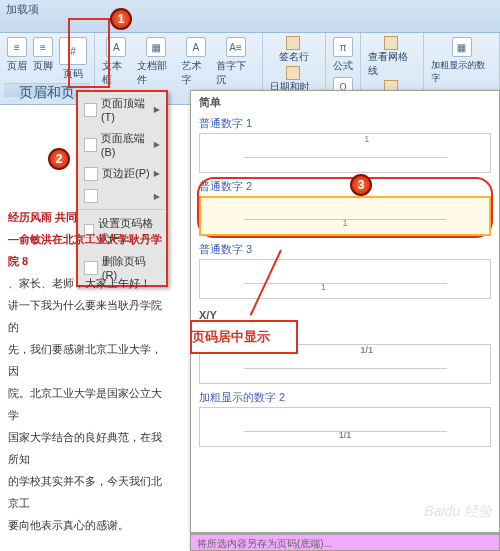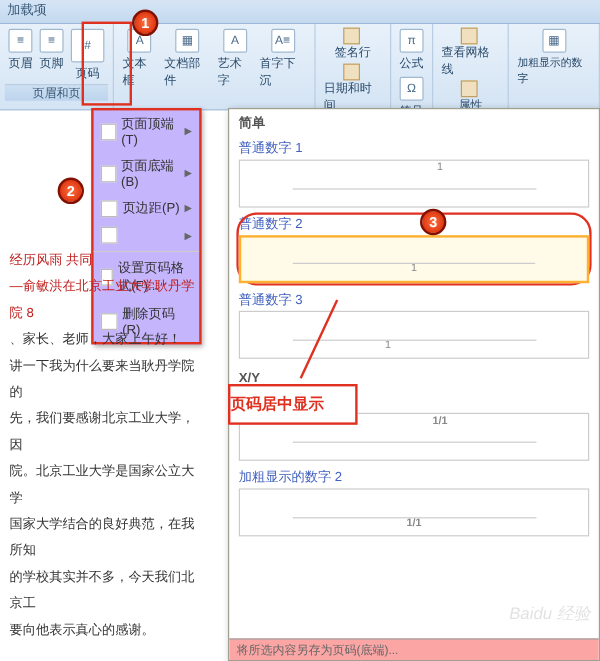--- a/index.html
+++ b/index.html
@@ -1,55 +1,55 @@
 <!DOCTYPE html>
 <html><head>
 <meta charset="utf-8">
 <style>
 * { margin:0; padding:0; box-sizing:border-box; font-family:"Microsoft YaHei",SimSun,sans-serif; }
 body { background:#fff; width:500px; height:551px; overflow:hidden; position:relative; font-size:11px; }
 
-.topbar { height:20px; background:linear-gradient(#d6e5f5,#c3d9ef); border-bottom:1px solid #9db9d9; padding:0 6px; color:#3a5a7a; line-height:18px; }
+.topbar { height:33px; background:linear-gradient(#d6e5f5,#c3d9ef); border-bottom:1px solid #9db9d9; padding:0 6px; color:#3a5a7a; line-height:18px; }
 .ribbon { height:72px; background:linear-gradient(#e8f1fa,#d4e4f4); border-bottom:1px solid #9db9d9; display:flex; position:relative; }
 .rgroup { border-right:1px solid #b8cde3; padding:2px 4px; display:flex; flex-direction:column; }
 .rbtn { display:flex; flex-direction:column; align-items:center; padding:2px 3px; cursor:pointer; }
 .rbtn .ic { width:20px; height:20px; background:#fff; border:1px solid #a0b8d0; border-radius:2px; margin-bottom:2px; display:flex; align-items:center; justify-content:center; font-size:10px; color:#4a6a8a; }
 .rbtn span { font-size:10px; color:#2a4a6a; }
 .rbtn.big .ic { width:28px; height:28px; }
 .rrow { display:flex; }
 .smallbtn { display:flex; align-items:center; padding:1px 3px; cursor:pointer; font-size:10px; color:#2a4a6a;flex-direction:column; }
 .smallbtn .sic { width:14px; height:14px; background:#f0e0c0; border:1px solid #c0a060; margin-right:2px; }
-.grouplabel { height:14px; background:linear-gradient(#cde0f2,#bcd4ec); text-align:center; font-size:10px; color:#3a5a7a; border-top:1px solid #b8cde3; }
+.grouplabel { height:14px; background:linear-gradient(#cde0f2,#bcd4ec); text-align:center; font-size:14px; color:#3a5a7a; border-top:1px solid #b8cde3; }
 
 .hl-group { position:absolute; border:2px solid #e03020; left:68px; top:18px; width:42px; height:70px; pointer-events:none; }
 .badge { width:22px; height:22px; border-radius:50%; background:radial-gradient(#ff7040,#d02000); color:#fff; display:flex; align-items:center; justify-content:center; font-weight:bold; font-size:12px; border:2px solid #801000; position:absolute; }
 .b1 { left:110px; top:8px; }
 .b2 { left:48px; top:148px; }
 .b3 { left:350px; top:174px; }
 
-.dropdown { position:absolute; left:76px; top:90px; width:92px; background:#c4b5fd; border:1px solid #a0a090; box-shadow:2px 2px 4px rgba(0,0,0,.3); }
+.dropdown { position:absolute; left:76px; top:90px; width:92px; background:#e5e5e5; border:1px solid #a0a090; box-shadow:2px 2px 4px rgba(0,0,0,.3); }
 .dropdown.hl { border:2px solid #e03020; }
 .dd-item { padding:4px 6px; font-size:11px; color:#333; cursor:pointer; display:flex; align-items:center; }
 .dd-item .dic { width:14px; height:14px; background:#fff; border:1px solid #bbb; margin-right:4px; }
 .dd-sep { height:1px; background:#ccc; margin:2px 0; }
 .dd-arrow { margin-left:auto; font-size:8px; color:#666; }
 
 .gallery { position:absolute; left:170px; top:90px; right:0; bottom:0; background:#fff; border:1px solid #a0a090; box-shadow:2px 2px 6px rgba(0,0,0,.3); overflow:hidden;margin-left:20px; }
 .gal-head { font-size:11px; font-weight:bold; color:#555; padding:4px 8px; }
 .gal-item { margin:2px 8px 6px; cursor:pointer; }
 .gal-label { font-size:11px; color:#4060c0; margin-bottom:2px; }
 .gal-preview { height:40px; background:#fff; border:1px solid #ccc; position:relative; display:flex; align-items:flex-end; justify-content:center; padding-bottom:6px; }
 .gal-preview .pline { position:absolute; bottom:14px; left:15%; right:15%; height:1px; background:#ccc; }
 .gal-preview .pnum { font-size:9px; color:#888; }
 .gal-item.sel .gal-preview { border:2px solid #ffb030; background:#fffbe8; }
 .gal-item.sel { outline:2px solid #e03020;border-radius:15px; }
-.gal-foot { position:absolute; bottom:0; left:0; right:0; height:18px; background:#fca5a5; border-top:1px solid #a3a3a3; font-size:10px; color:#666; padding:2px 6px; }
+.gal-foot { position:absolute; bottom:0; left:0; right:0; height:18px; background:#f0abfc; border-top:3px solid #a3a3a3; font-size:10px; color:#666; padding:2px 6px; }
 
 .doc { position:absolute; left:0; top:200px; width:170px; padding:6px 8px; font-size:11px; color:#333; line-height:2; }
-.doc .red { color:#c02020; font-weight:normal; }
+.doc .red { color:#c02020; font-weight:bold; }
 
 .callout { position:absolute; left:190px; top:320px; width:108px; height:34px; border:2px solid #e03020; background:#fff; display:flex; align-items:center; color:#e03020; font-size:13px; font-weight:bold; }
 .callout-line { position:absolute; width:2px; background:#e03020; }
 .cl1 { left:280px; top:250px; height:72px; transform:rotate(25deg); transform-origin:top; }
 
 .watermark { position:absolute; right:8px; bottom:30px; color:rgba(0,0,0,0.12); font-size:14px; font-style:italic; }
 </style>
 </head>
 <body>
 

